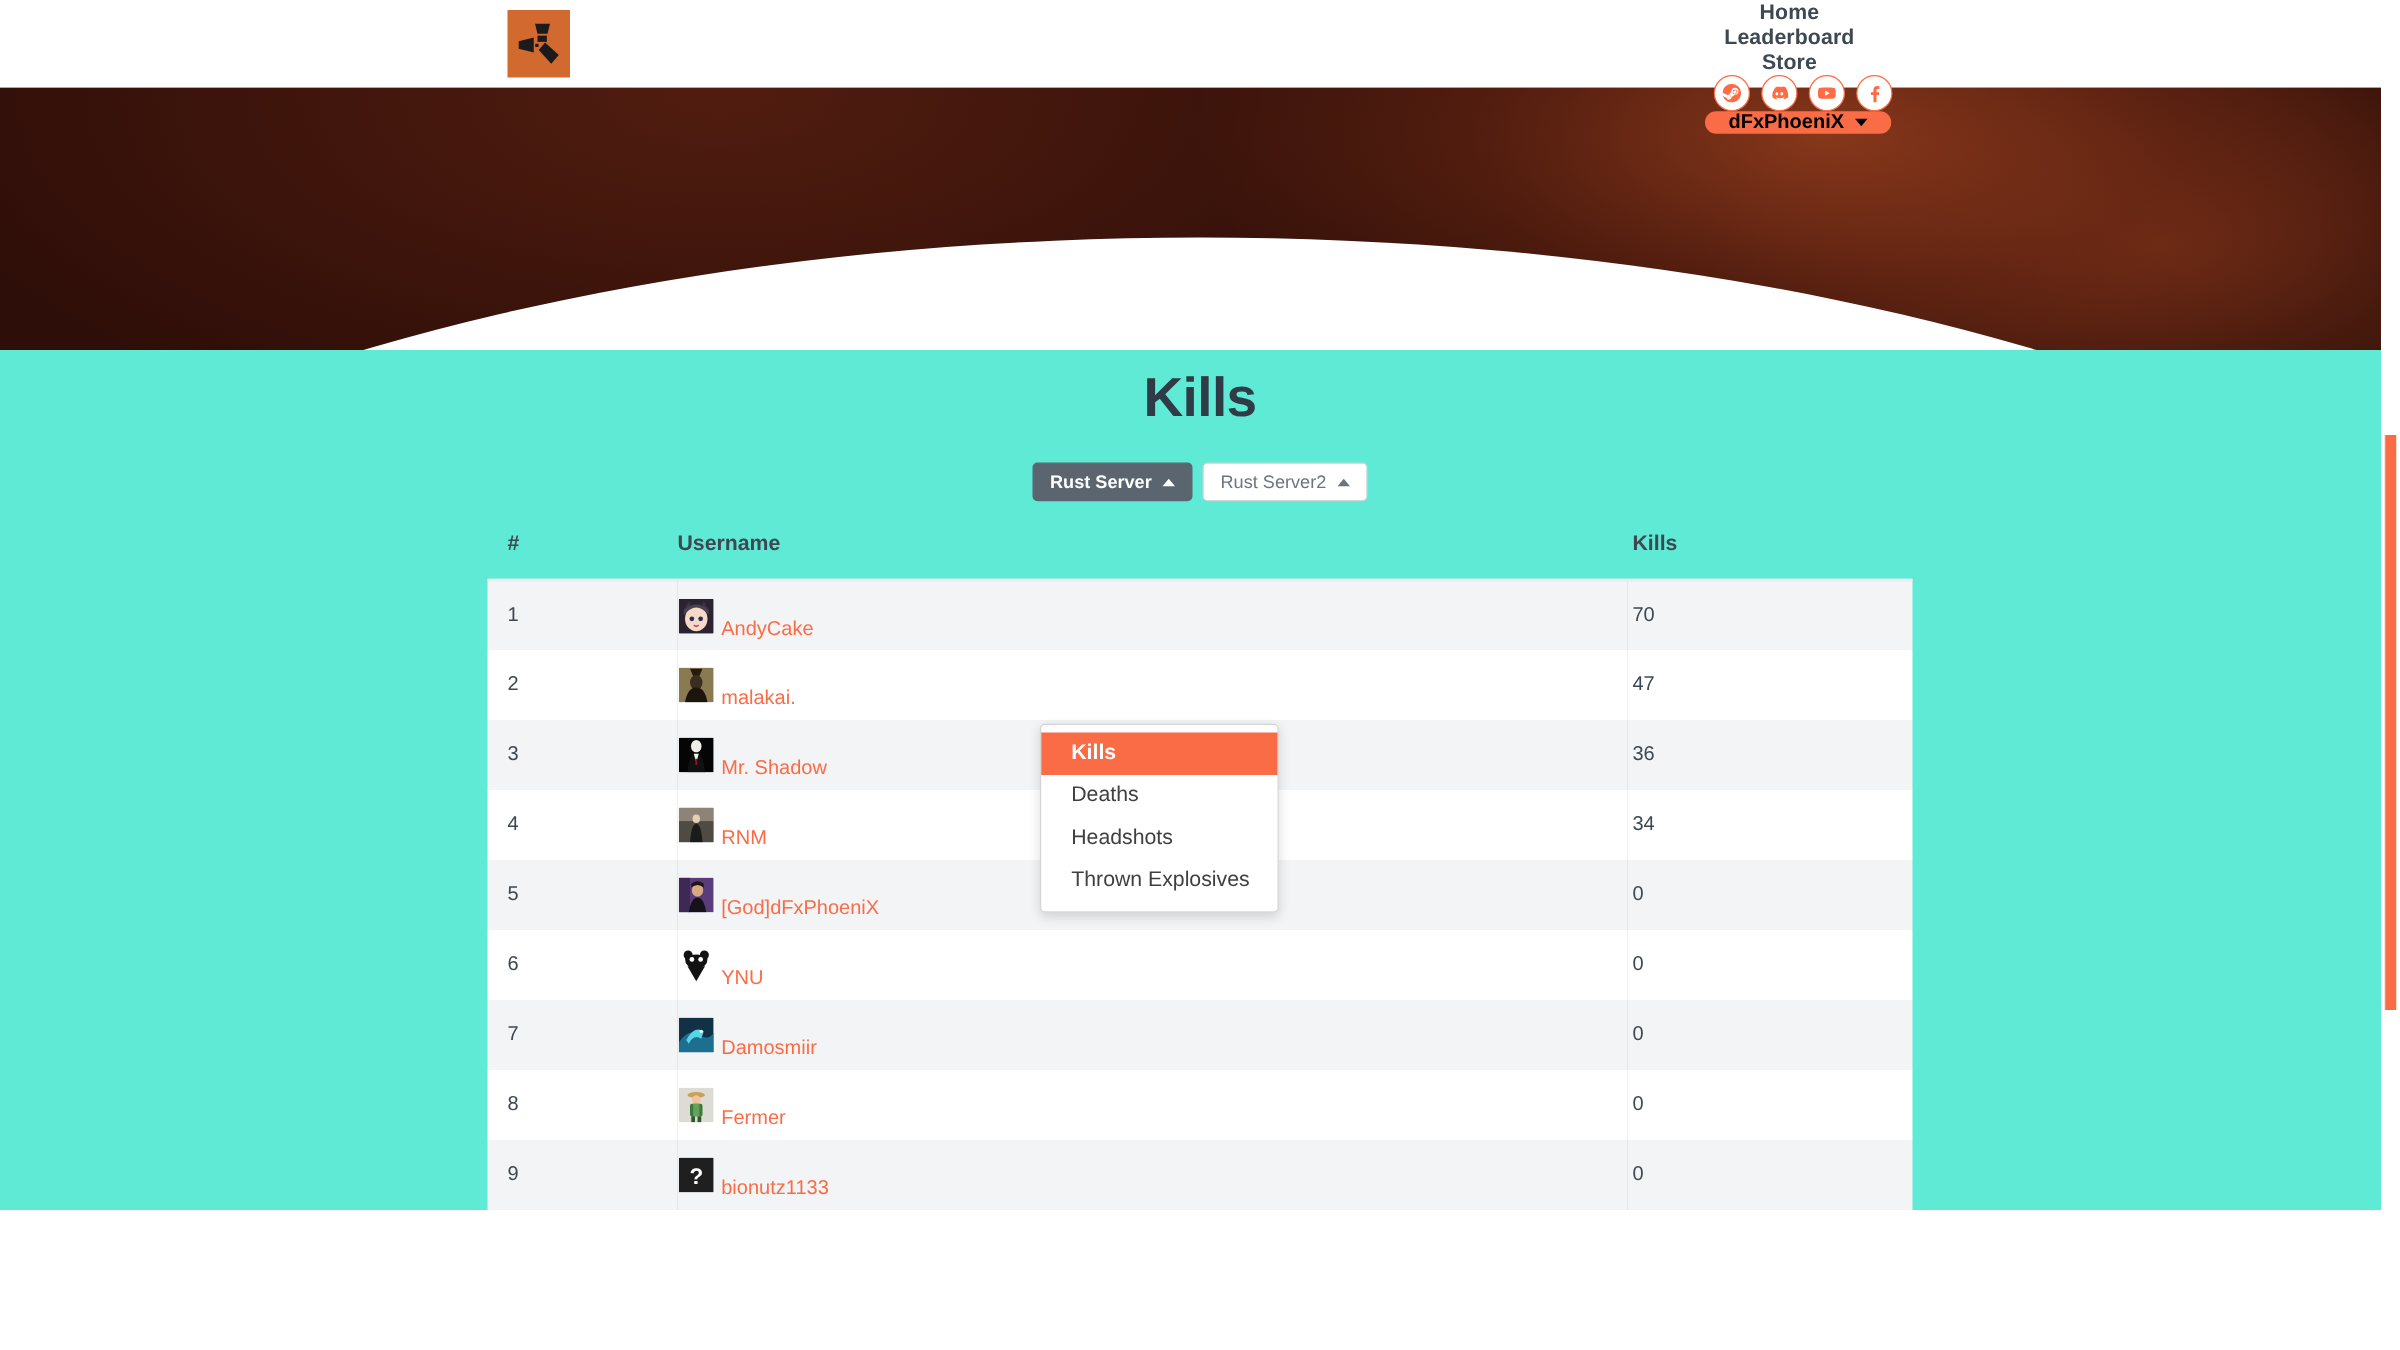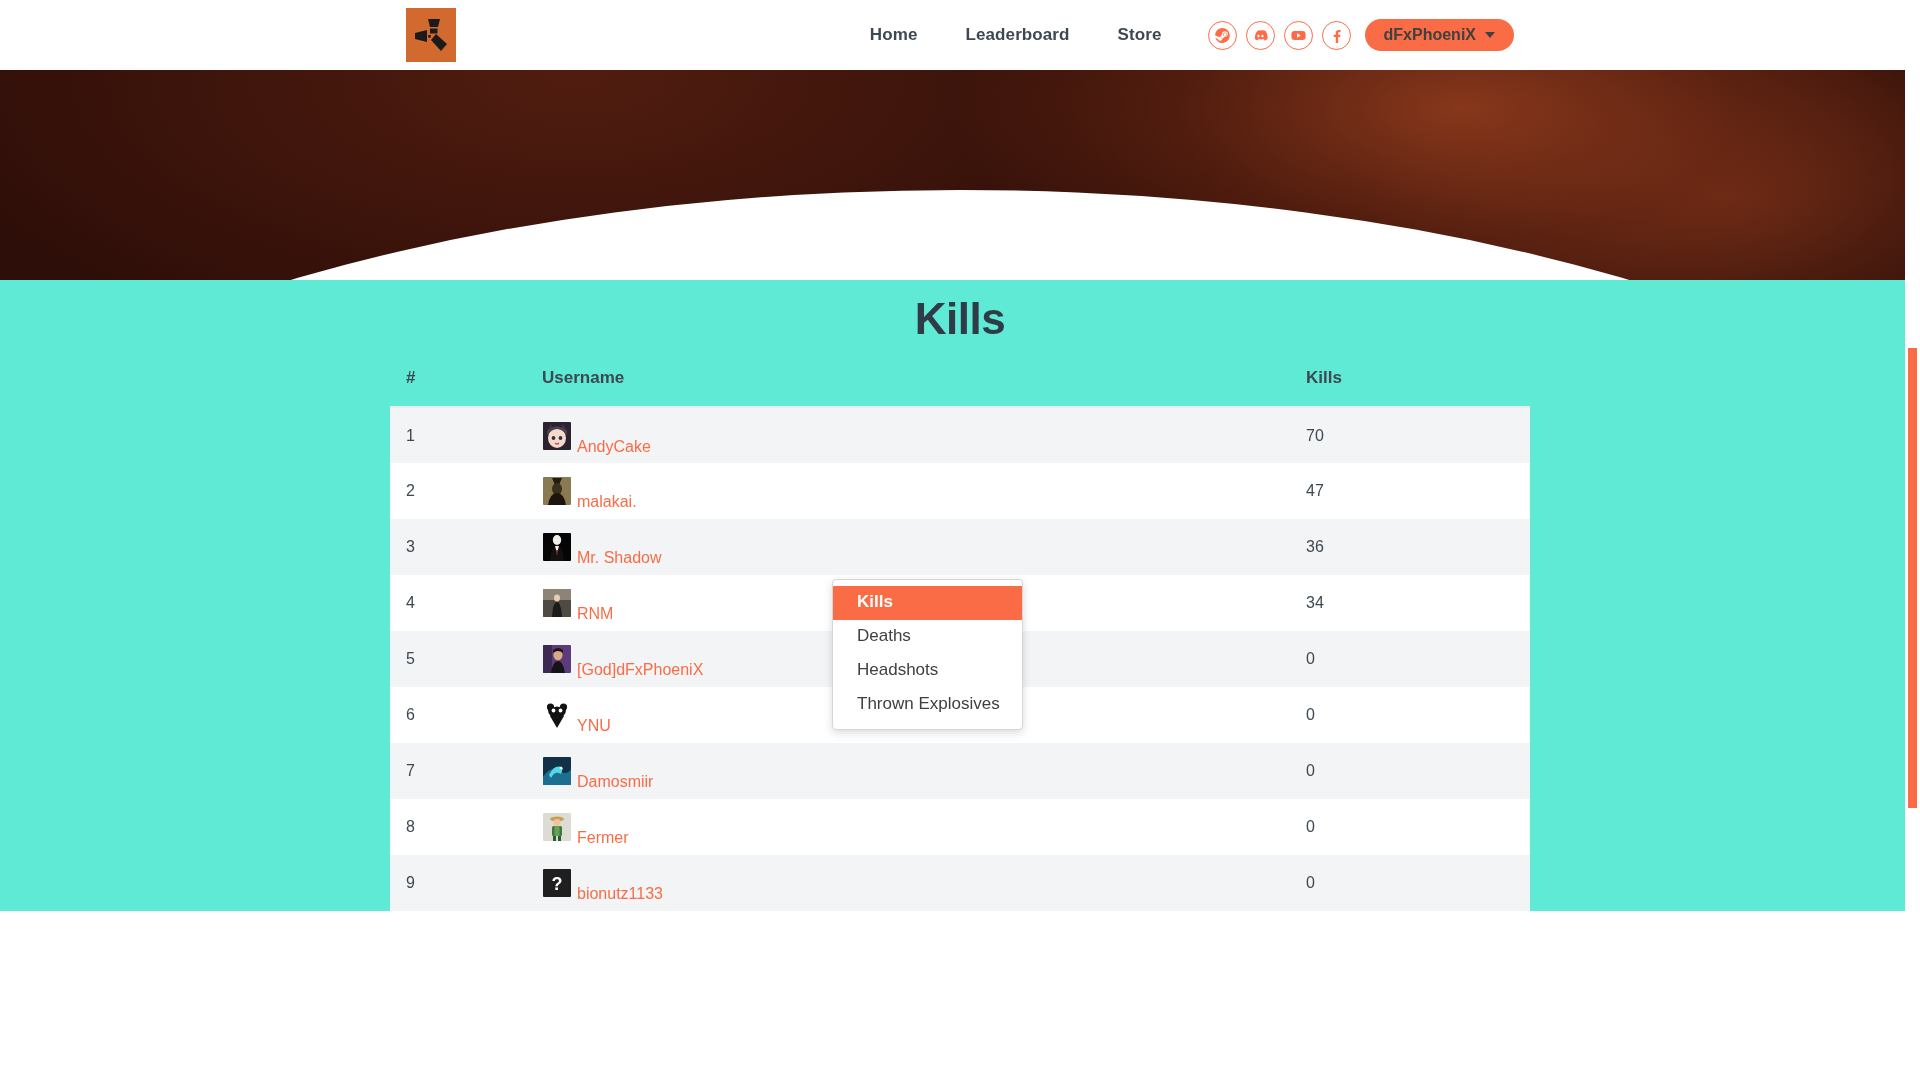--- a/index.html
+++ b/index.html
@@ -35,20 +35,21 @@
     display: flex; align-items: center; justify-content: center;
   }
   .nav-right {
     position: absolute;
     right: 406px;
     top: 0;
     height: 70px;
     display: flex;
     align-items: center;
     gap: 0;
+    flex-direction: column;
   }
   .nav-link {
     font-size: 17px;
     font-weight: 600;
     color: #3d4852;
     text-decoration: none;
     padding: 0 24px;
     letter-spacing: .1px;
     white-space: nowrap;
     cursor: pointer;
@@ -65,21 +66,21 @@
     border: 1.6px solid #ff6b45;
     color: #ff6b45;
     display: flex; align-items: center; justify-content: center;
     cursor: pointer;
     background: #fff;
   }
   .social-btn svg { display:block; }
   .user-btn {
     margin-left: 14px;
     background: #fa6c46;
-    color: #404040;
+    color: #000000;
     border: none;
     border-radius: 40px;
     height: 32px;
     padding: 0 19px;
     font-size: 16px;
     font-weight: 600;
     font-family: "Liberation Sans", sans-serif;
     display: flex; align-items: center; gap: 9px;
     cursor: pointer;
     white-space: nowrap;
@@ -326,20 +327,32 @@
   <div class="scroll-pill">
     <div class="scroll-dot"></div>
   </div>
   <div class="hero-curve"></div>
 </div>
 
 <div class="content">
 
   <h1 class="page-title">Kills</h1>
 
+  <div class="controls">
+    <div class="btn-group">
+      <button class="srv-btn active">
+        <span>Rust Server</span>
+        <span class="caret-up"></span>
+      </button>
+      <button class="srv-btn inactive">
+        <span>Rust Server2</span>
+        <span class="caret-up"></span>
+      </button>
+    </div>
+  </div>
 
   <div class="dropdown-menu">
     <div class="dropdown-item selected">Kills</div>
     <div class="dropdown-item">Deaths</div>
     <div class="dropdown-item">Headshots</div>
     <div class="dropdown-item">Thrown Explosives</div>
   </div>
 
   <div class="table-wrap">
     <table>

